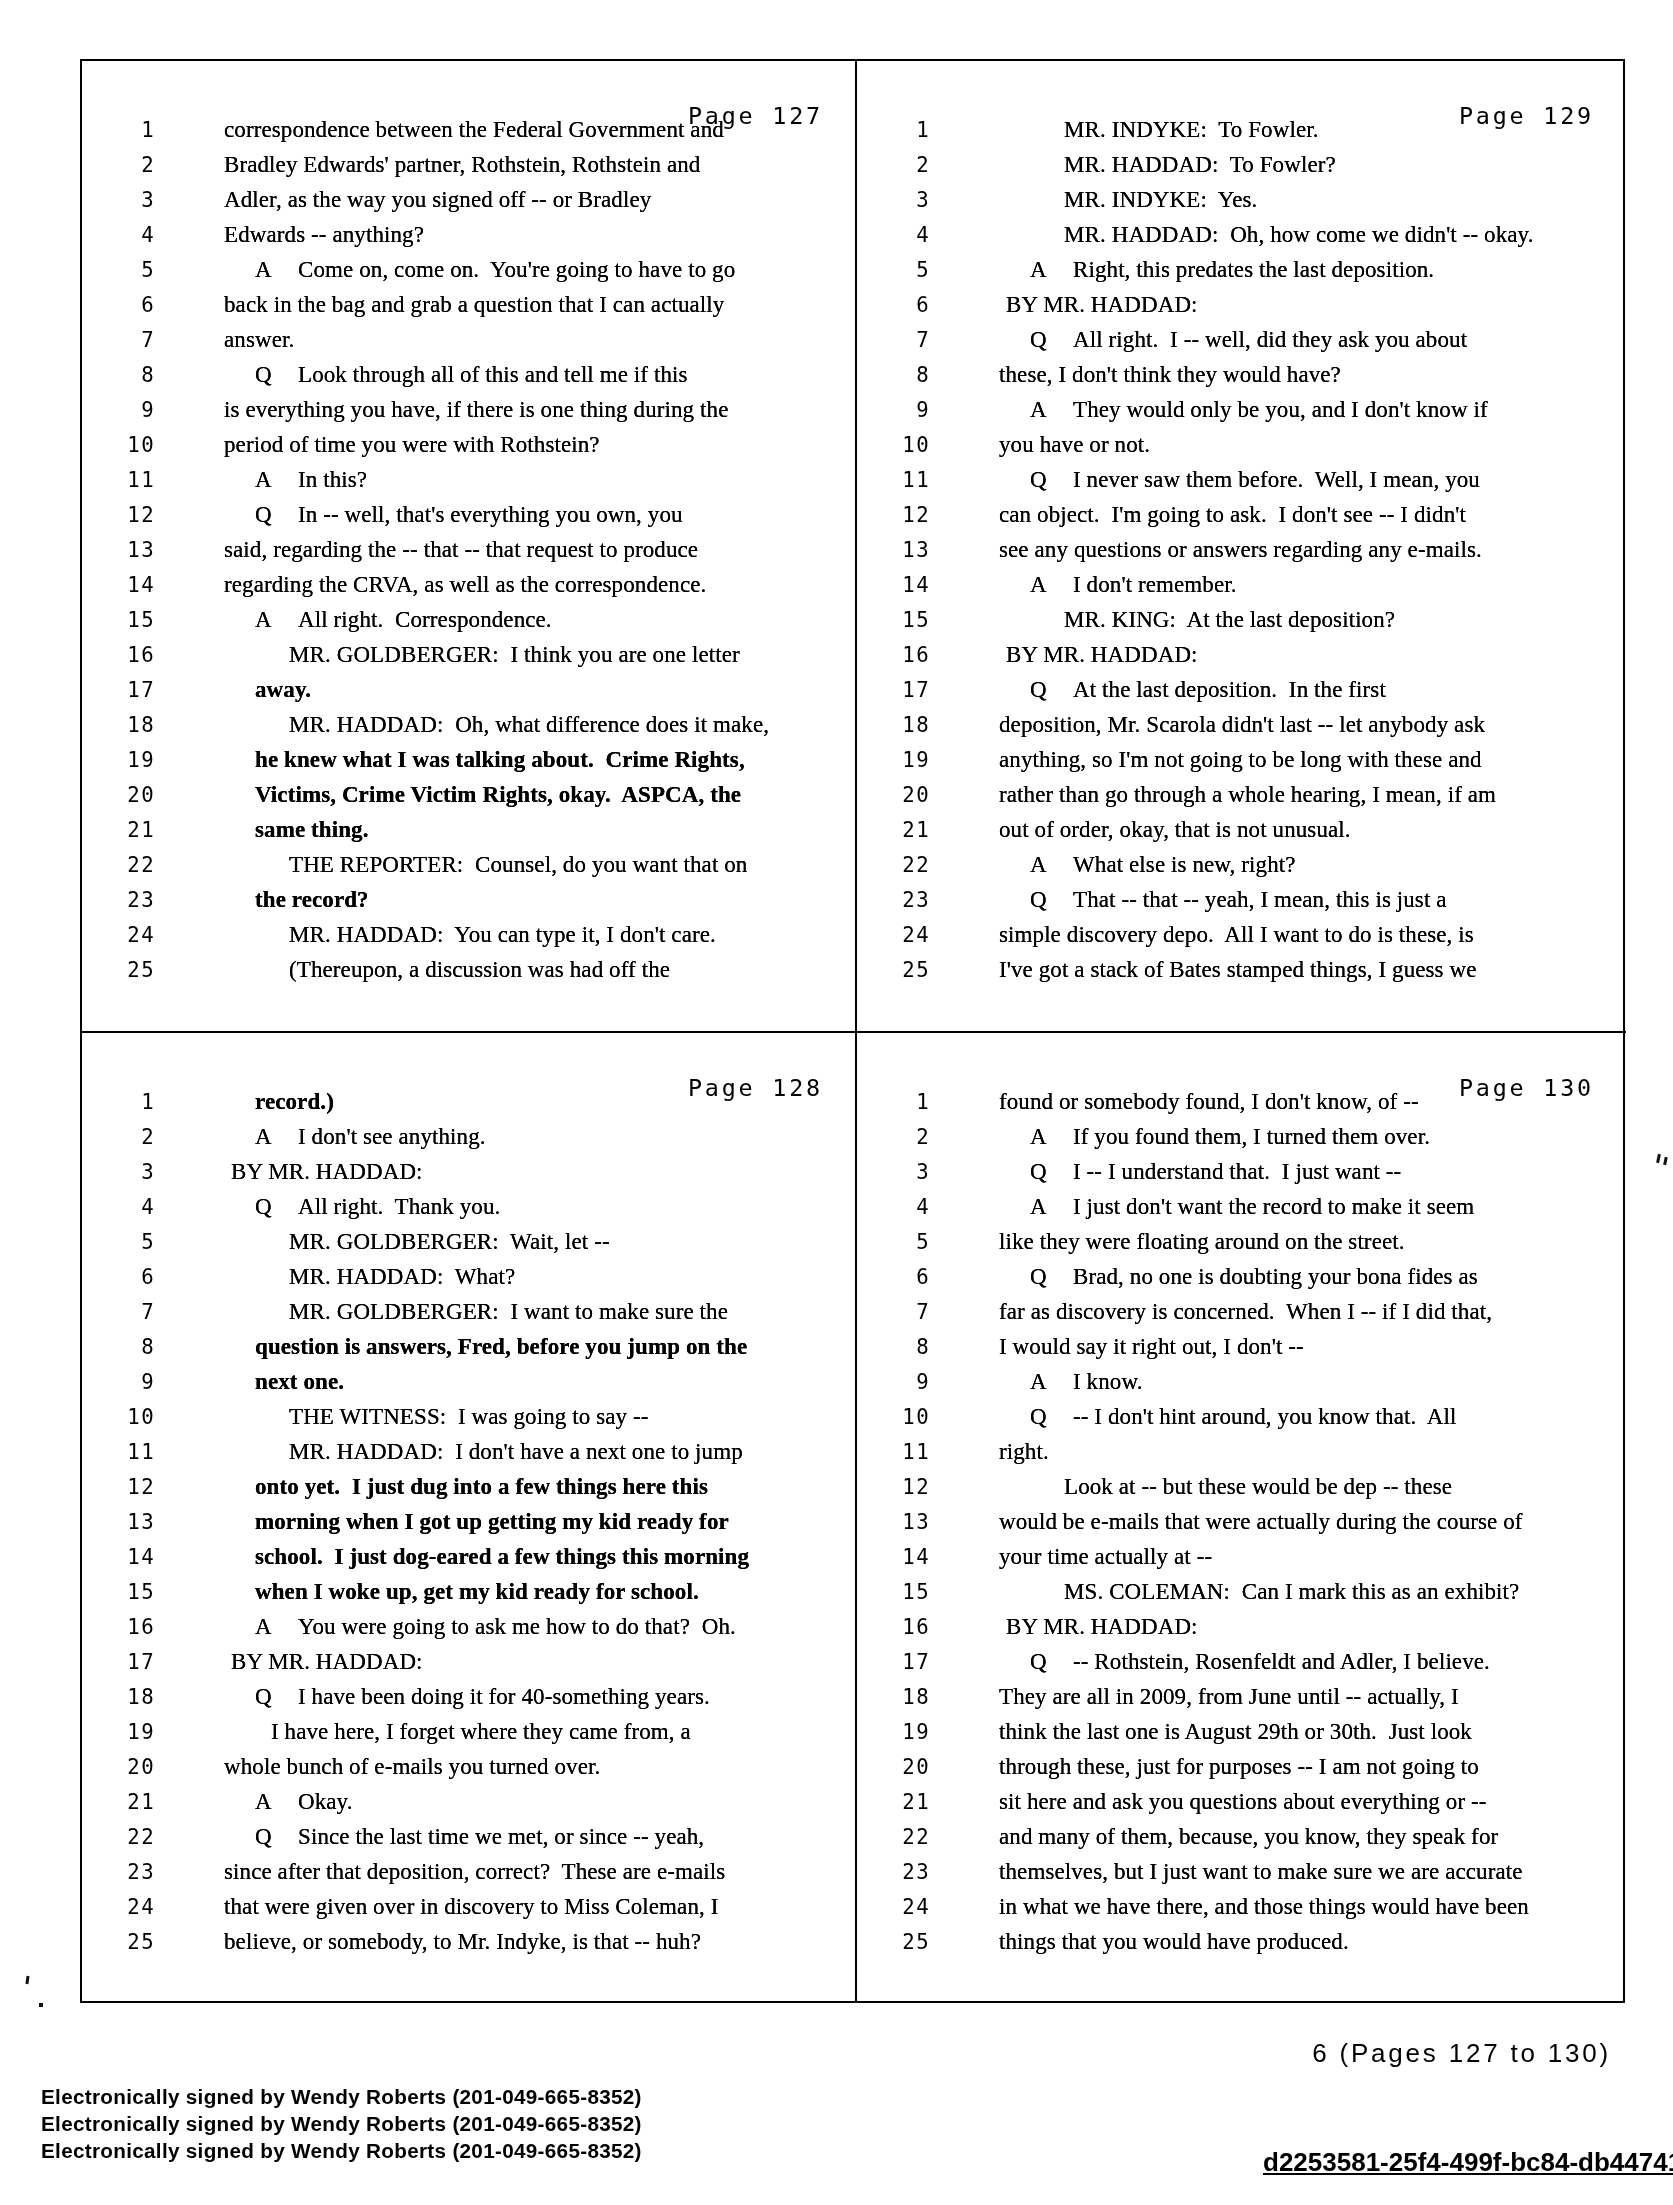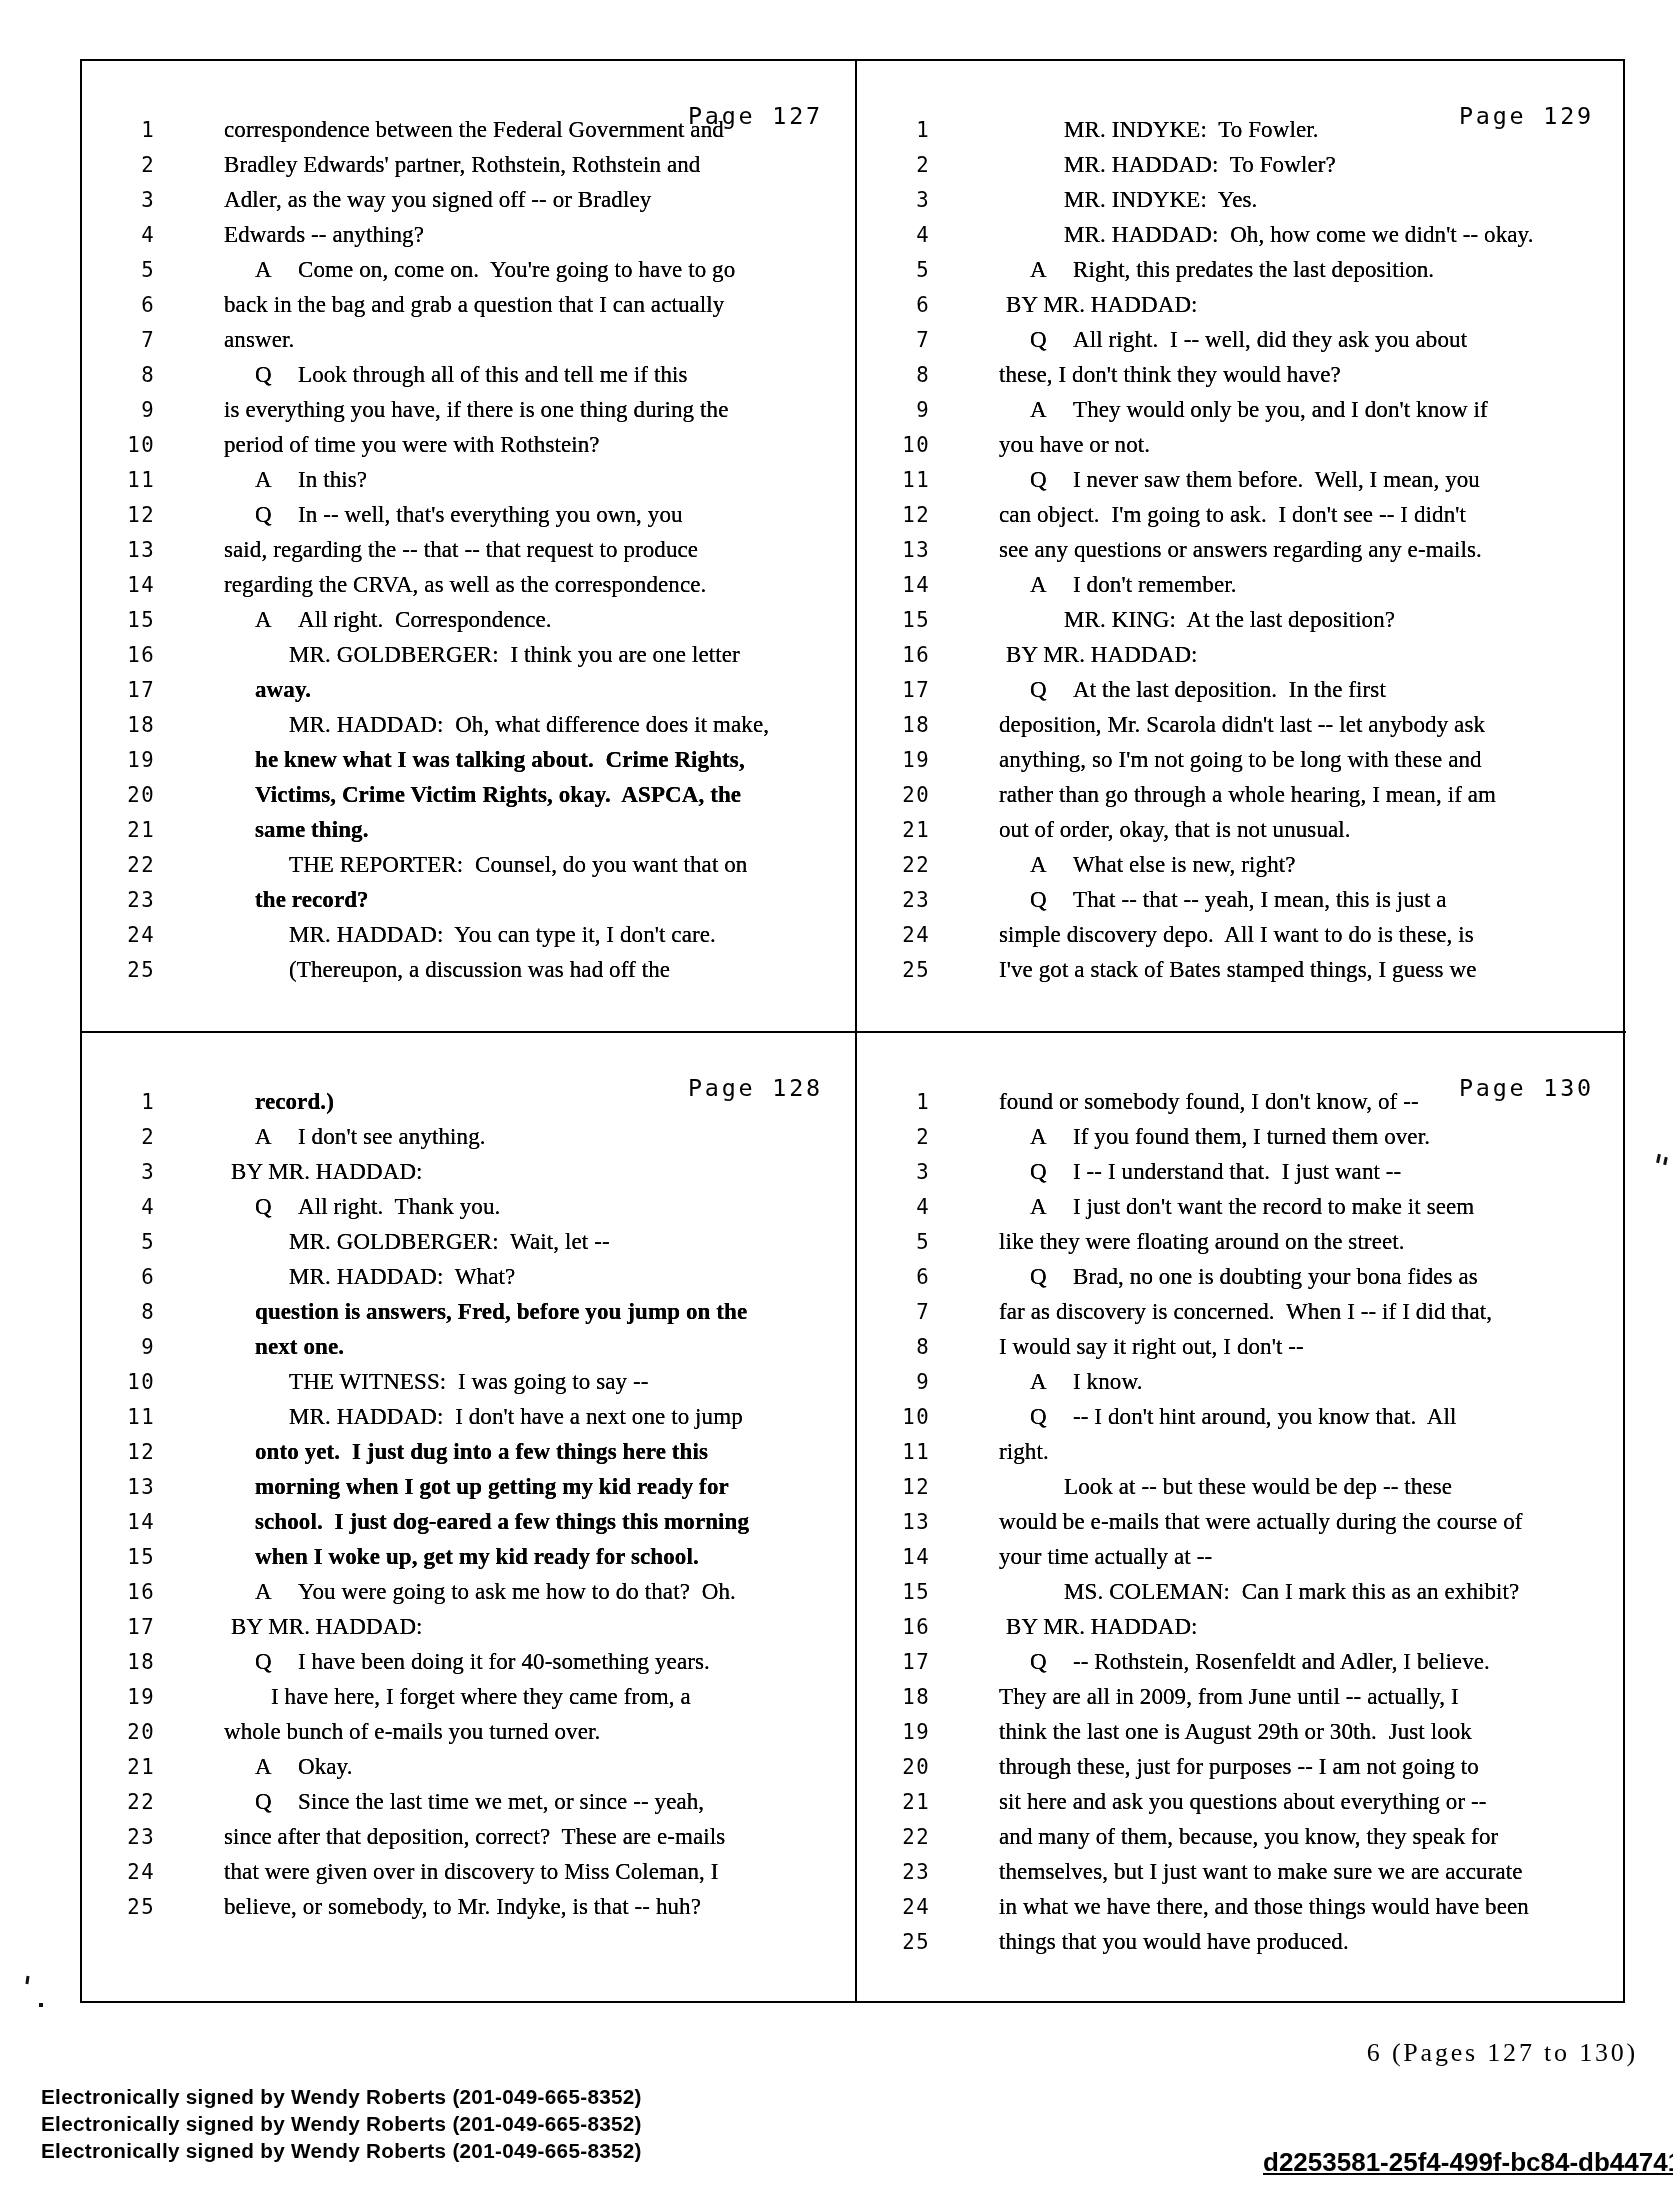--- a/index.html
+++ b/index.html
@@ -39,22 +39,22 @@
     text-shadow:0 0 0.3px #000;
   }
   .ind-f{margin-left:69px;}
   .ind-q{margin-left:100px;}
   .ind-s{margin-left:134px;}
   .ind-c{margin-left:100px;font-weight:bold;}
   .ind-b{margin-left:76px;}
   .ind-d{margin-left:116px;}
   .mk{display:inline-block;width:43px;}
   .footer-pages{
-    position:absolute;top:2038px;right:36px;
-    font-family:Liberation Serif, serif;
+    position:absolute;top:2038px;right:63px;
+    font-family:Liberation Sans, sans-serif;
     font-size:26px;letter-spacing:2.8px;white-space:pre;
   }
   .sig-block{
     position:absolute;left:41px;top:2083px;
     font-family:"Liberation Sans", sans-serif;
     font-weight:bold;font-size:20.7px;line-height:27px;
     letter-spacing:0.3px;white-space:pre;
   }
   .doc-id{
     position:absolute;left:1263px;top:2147px;
@@ -136,20 +136,21 @@
   </div>
 <div class="quad" id="quad-2">
     <div class="page-header">Page 128</div>
     <div class="lines">
       <div class="row"><span class="num">1</span><span class="txt ind-c">record.)</span></div>
       <div class="row"><span class="num">2</span><span class="txt ind-q"><span class="mk">A</span>I don't see anything.</span></div>
       <div class="row"><span class="num">3</span><span class="txt ind-b">BY MR. HADDAD:</span></div>
       <div class="row"><span class="num">4</span><span class="txt ind-q"><span class="mk">Q</span>All right.  Thank you.</span></div>
       <div class="row"><span class="num">5</span><span class="txt ind-s">MR. GOLDBERGER:  Wait, let --</span></div>
       <div class="row"><span class="num">6</span><span class="txt ind-s">MR. HADDAD:  What?</span></div>
+      <div class="row"><span class="num">7</span><span class="txt ind-s">MR. GOLDBERGER:  I want to make sure the</span></div>
       <div class="row"><span class="num">8</span><span class="txt ind-c">question is answers, Fred, before you jump on the</span></div>
       <div class="row"><span class="num">9</span><span class="txt ind-c">next one.</span></div>
       <div class="row"><span class="num">10</span><span class="txt ind-s">THE WITNESS:  I was going to say --</span></div>
       <div class="row"><span class="num">11</span><span class="txt ind-s">MR. HADDAD:  I don't have a next one to jump</span></div>
       <div class="row"><span class="num">12</span><span class="txt ind-c">onto yet.  I just dug into a few things here this</span></div>
       <div class="row"><span class="num">13</span><span class="txt ind-c">morning when I got up getting my kid ready for</span></div>
       <div class="row"><span class="num">14</span><span class="txt ind-c">school.  I just dog-eared a few things this morning</span></div>
       <div class="row"><span class="num">15</span><span class="txt ind-c">when I woke up, get my kid ready for school.</span></div>
       <div class="row"><span class="num">16</span><span class="txt ind-q"><span class="mk">A</span>You were going to ask me how to do that?  Oh.</span></div>
       <div class="row"><span class="num">17</span><span class="txt ind-b">BY MR. HADDAD:</span></div>

